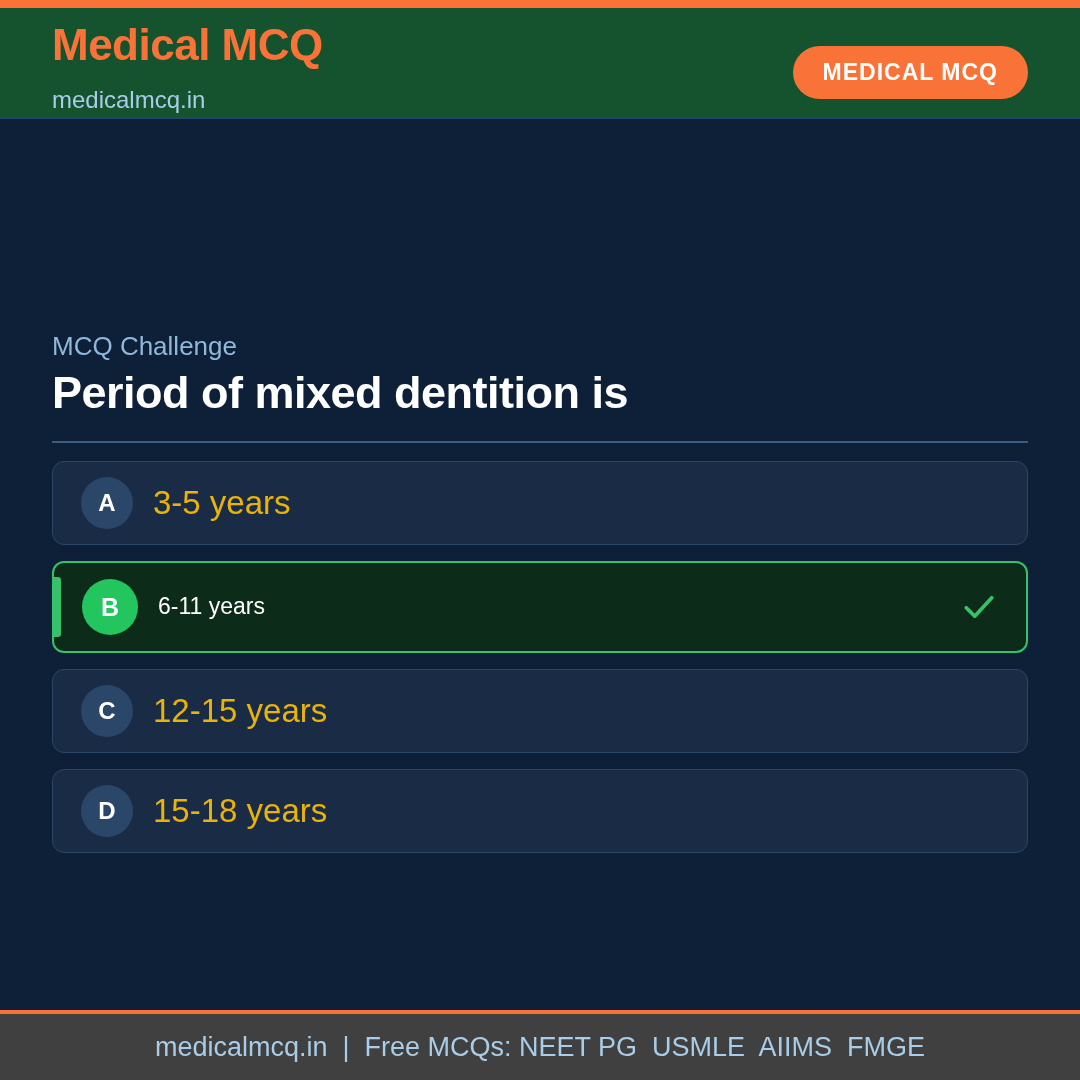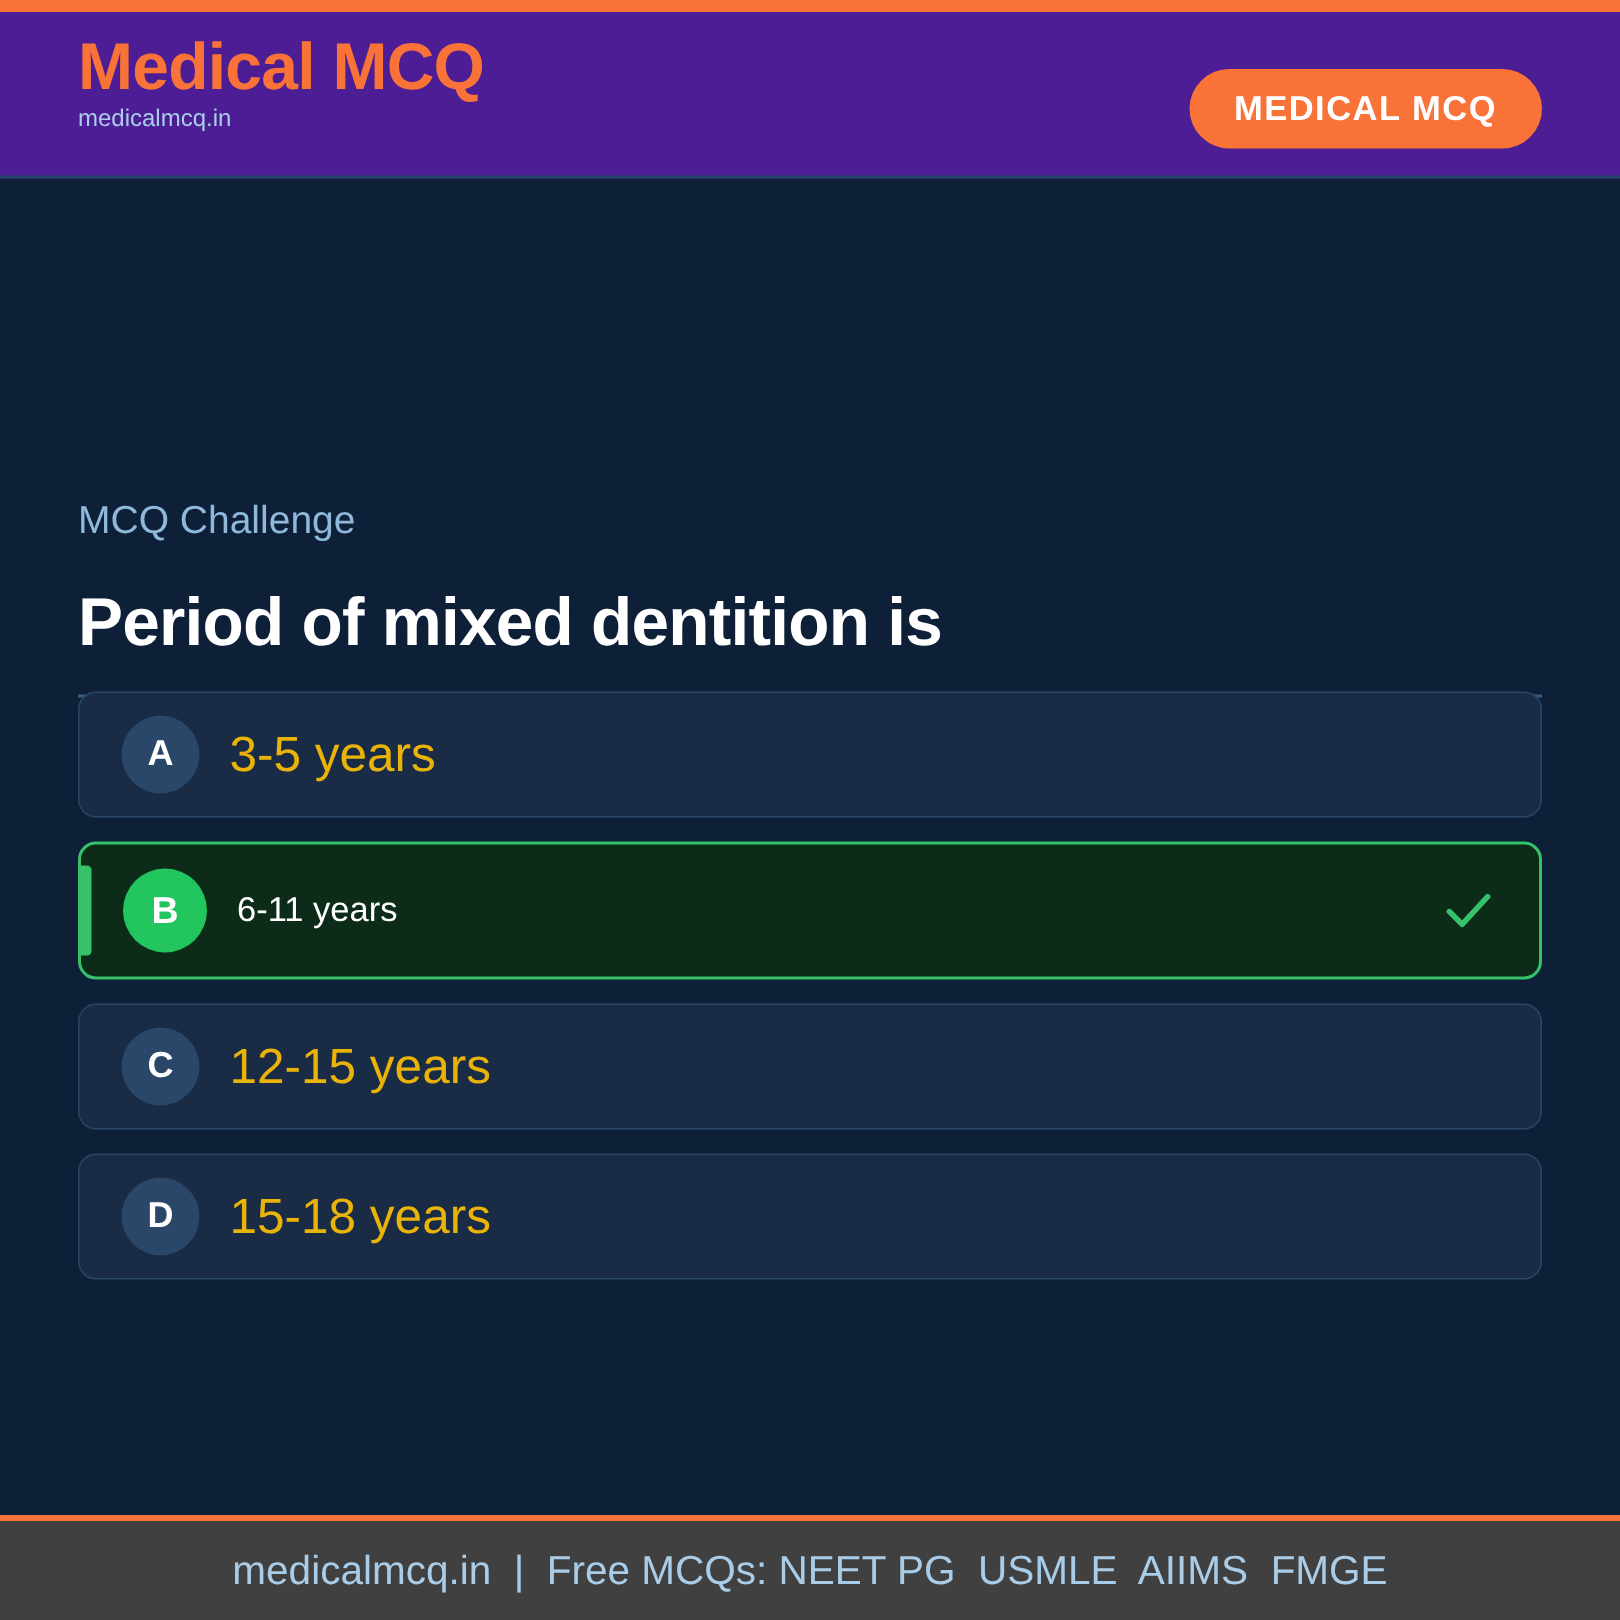--- a/index.html
+++ b/index.html
@@ -24,42 +24,42 @@
     height: 8px;
     background: #F97339;
   }
 
   
   .header {
     position: absolute;
     top: 8px; left: 0;
     width: 1080px;
     height: 111px;
-    background: #4c1d95;
+    background: #14532d;
     border-bottom: 2px solid #26456B;
   }
 
   .brand {
     position: absolute;
     left: 52px;
     top: 14px;
   }
 
   .brand-title {
     font-size: 44px;
     font-weight: bold;
     color: #F97339;
     letter-spacing: -0.5px;
     line-height: 1.05;
   }
 
   .brand-sub {
-    font-size: 16px;
+    font-size: 24px;
     color: #A9CDE8;
-    margin-top: 3px;
+    margin-top: 19px;
     line-height: 1.1;
   }
 
   .brand-badge {
     position: absolute;
     right: 52px;
     top: 38px;
     background: #F97339;
     color: #FFFFFF;
     font-size: 23px;
@@ -88,21 +88,21 @@
   .q-eyebrow {
     font-size: 26px;
     color: #8FB8DB;
     line-height: 1.2;
   }
 
   .q-title {
     font-size: 45px;
     font-weight: bold;
     color: #FFFFFF;
-    margin-top: 27px;
+    margin-top: 5px;
     line-height: 1.15;
     letter-spacing: -0.5px;
   }
 
   .q-divider {
     margin-top: 22px;
     width: 976px;
     height: 2px;
     background: #3A5C80;
   }

